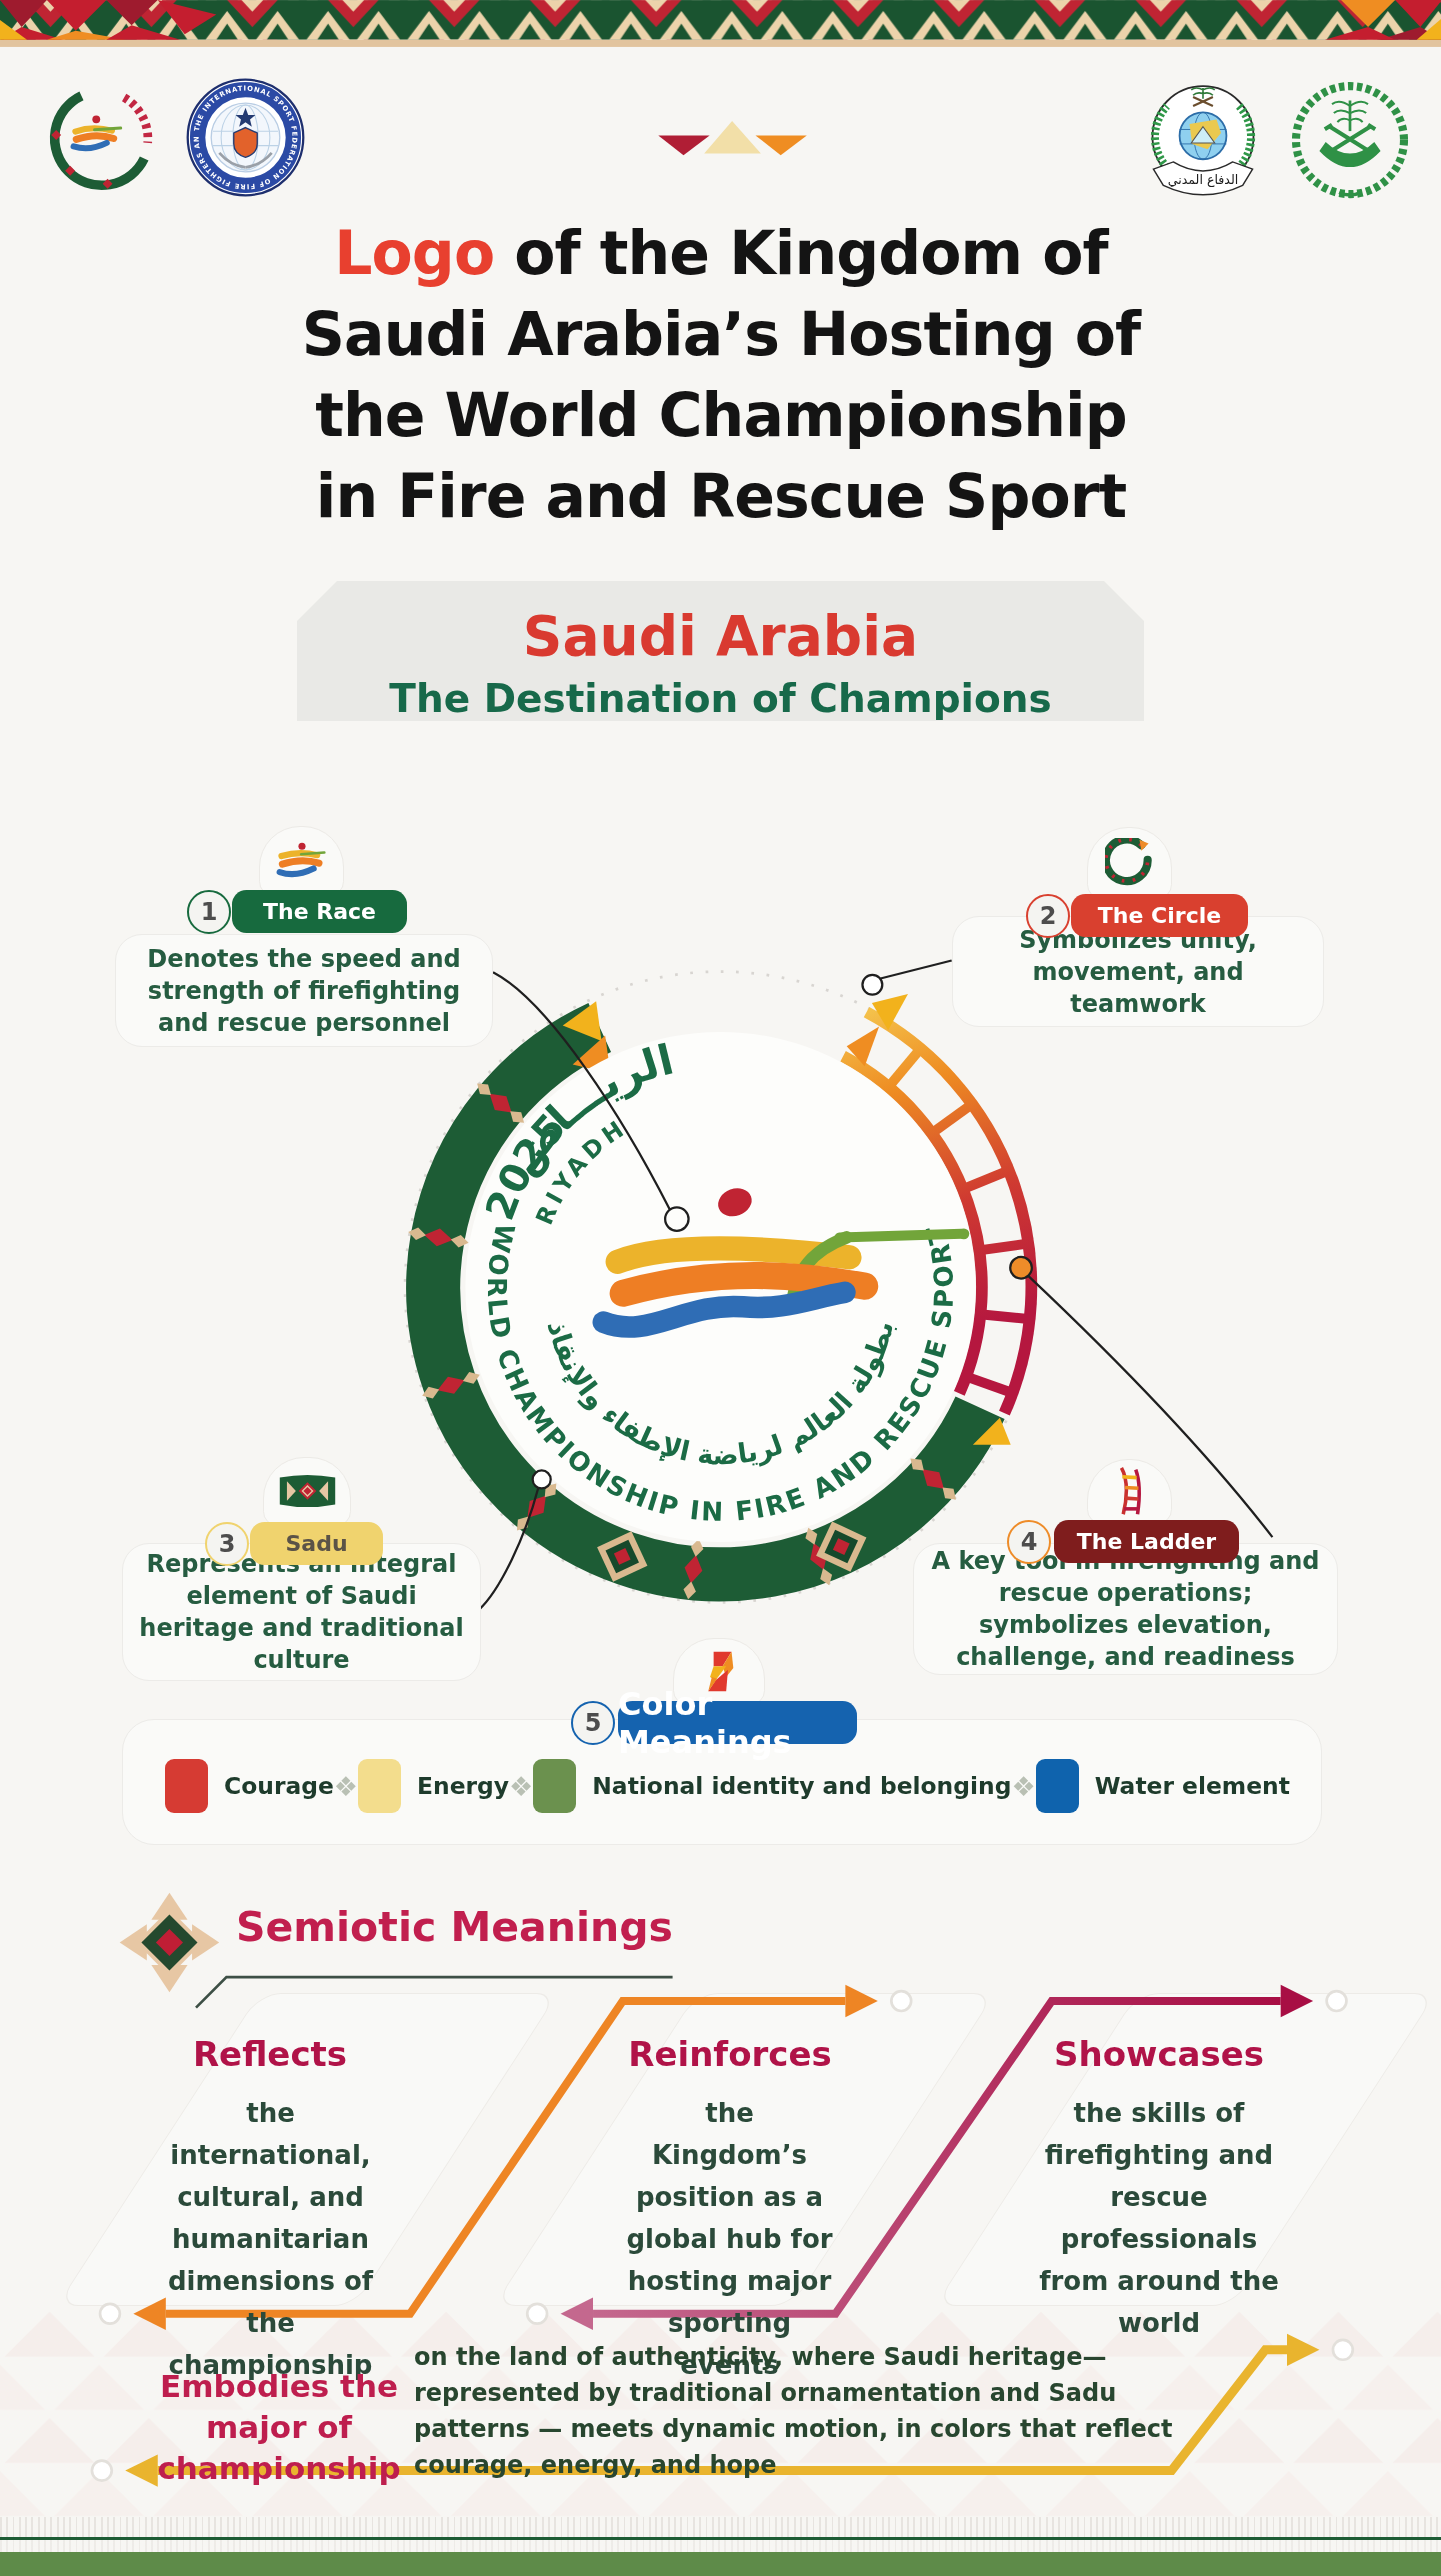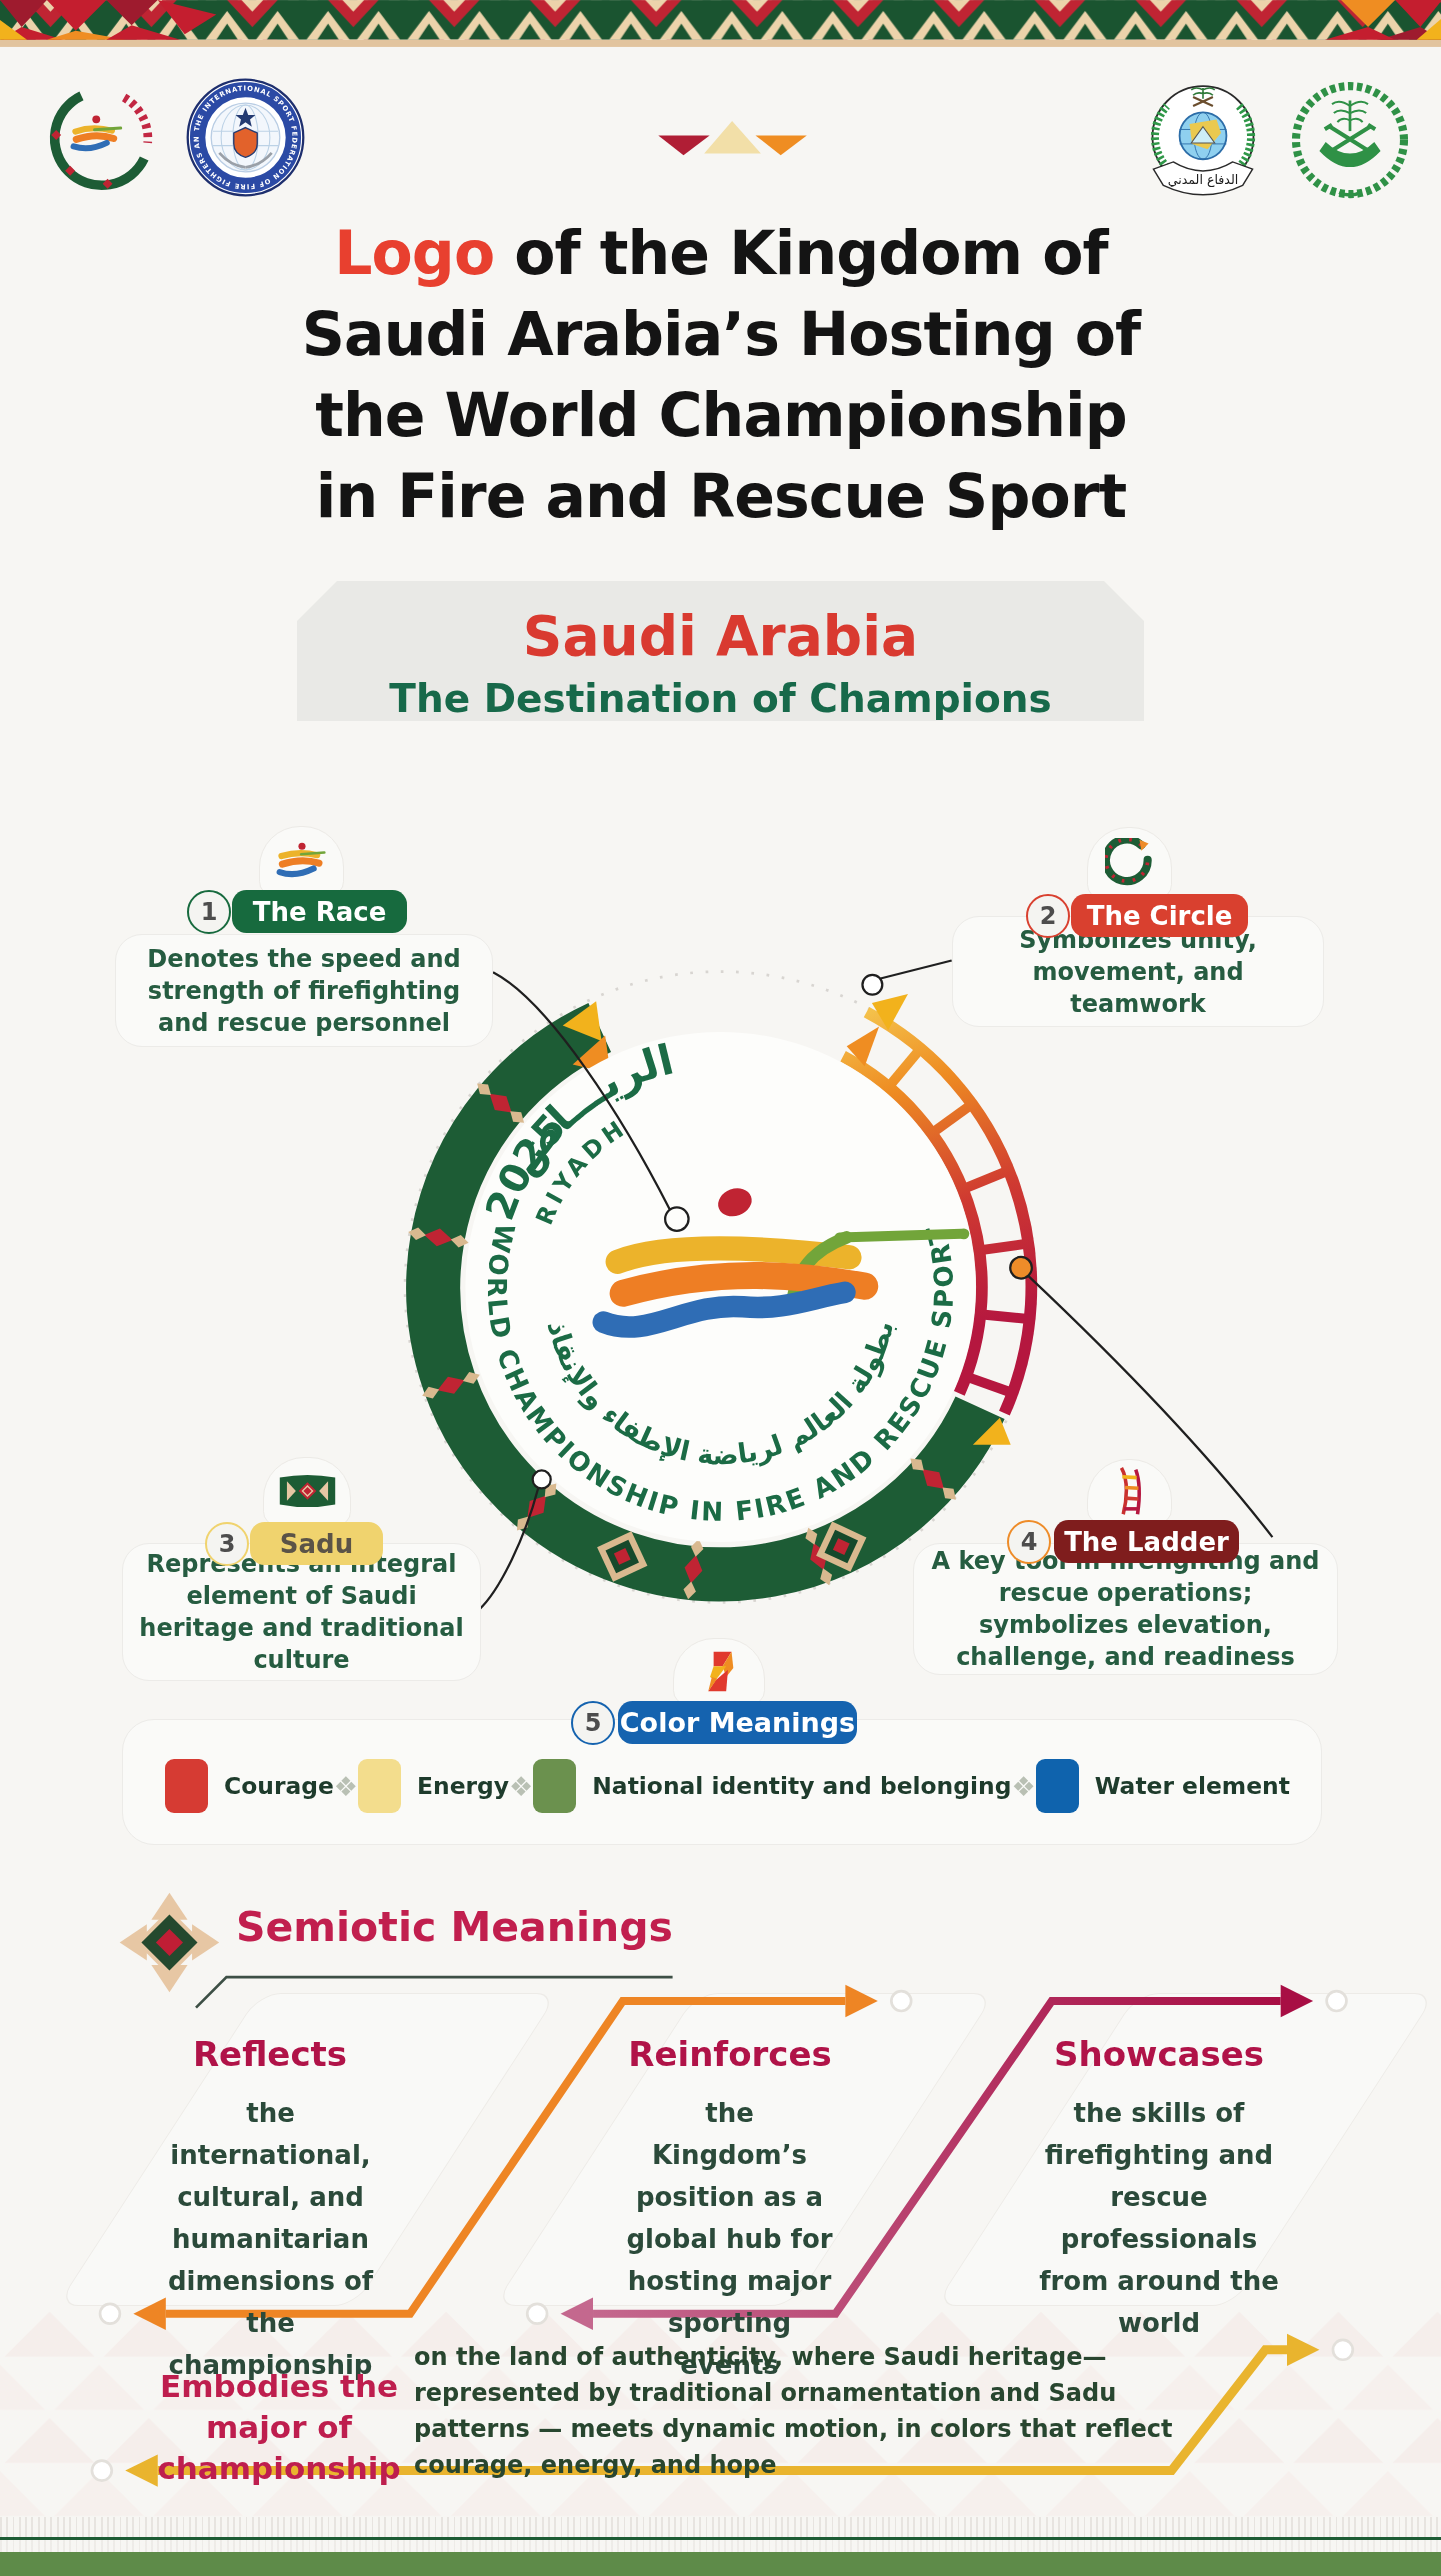--- a/index.html
+++ b/index.html
@@ -15,21 +15,21 @@
           clip-path:polygon(40px 0,807px 0,847px 40px,847px 154px,807px 194px,40px 194px,0 154px,0 40px);}
   .banner .main{margin-top:23.4px;font-size:55px;font-weight:700;color:#d93a30;}
   .banner .sub{margin-top:7.2px;font-size:39px;font-weight:700;color:#17694a;}
   
   .callout{position:absolute;}
   .chip{position:absolute;background:#fafaf8;border:1.8px solid #eceae6;border-radius:41px 41px 14.4px 14.4px;
         display:flex;align-items:center;justify-content:center;}
   .numb{position:absolute;width:40px;height:40px;border-radius:50%;background:#f4f4f1;border:2.7px solid #999;
         display:flex;align-items:center;justify-content:center;font-size:24px;font-weight:700;color:#4d4d4d;z-index:3;}
   .pill{position:absolute;height:43px;border-radius:14.4px;display:flex;align-items:center;justify-content:center;
-        font-size:26px;font-weight:700;color:#fff;z-index:2;}
+        font-size:22px;font-weight:700;color:#fff;z-index:2;}
   .pill.dark{color:#5b5347;}
   .card{position:absolute;background:#fafaf8;border:1.8px solid #ecebe8;border-radius:27px;
         text-align:center;font-size:24px;font-weight:700;color:#265c41;line-height:32px;
         display:flex;align-items:center;justify-content:center;}
   .card .inner{padding:5.4px 16px;}
   
   .cm-row{position:absolute;left:43px;right:36px;top:40px;display:flex;align-items:center;justify-content:space-between;}
   .cm-group{display:flex;align-items:center;gap:16px;}
   .cm-swatch{width:43px;height:54px;border-radius:9px;}
   .cm-label{font-size:23.4px;font-weight:700;color:#1e3b2c;white-space:nowrap;}
@@ -370,21 +370,21 @@
     <div class="chip" style="left:551px;top:-81px;width:90px;height:65px">
       <svg width="36" height="43" viewBox="0 0 40 48">
         <polygon points="14,2 34,2 24,18 14,18" fill="#e0392e"></polygon>
         <polygon points="24,18 34,2 36,20 28,30" fill="#ef8d22"></polygon>
         <polygon points="14,18 28,18 16,34 10,30" fill="#f2b21c"></polygon>
         <polygon points="16,34 30,22 28,46 8,46" fill="#e0392e"></polygon>
         <polygon points="8,46 18,32 12,30" fill="#ef8d22"></polygon>
       </svg>
     </div>
     <div class="numb" style="left: 449px; top: -18px; border-color: rgb(21, 99, 175);">5</div>
-    <div class="pill" style="left: 496px; top: -18px; width: 239px; height: 43px; font-size: 27px; background: rgb(21, 99, 175);">Color Meanings</div>
+    <div class="pill" style="left: 496px; top: -18px; width: 239px; height: 43px; font-size: 32px; background: rgb(21, 99, 175);">Color Meanings</div>
     <div class="cm-row">
       <div class="cm-group">
         <div class="cm-swatch" style="background: rgb(214, 59, 51);"></div>
         <div class="cm-label">Courage</div>
       </div>
       <div class="cm-sep">❖</div>
       <div class="cm-group">
         <div class="cm-swatch" style="background: rgb(243, 221, 141);"></div>
         <div class="cm-label">Energy</div>
       </div>

